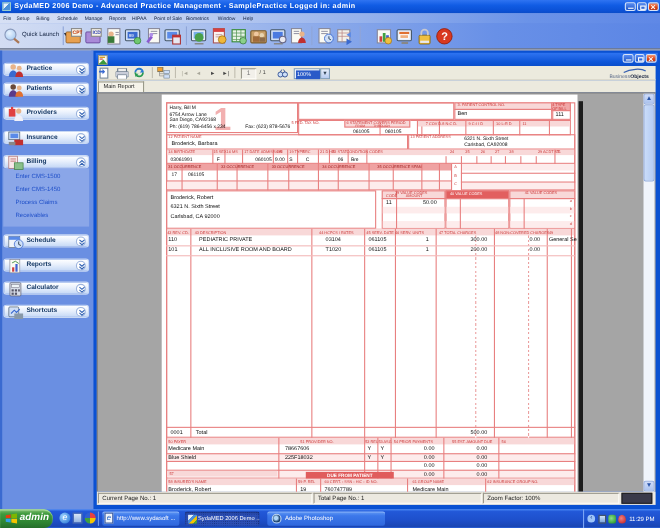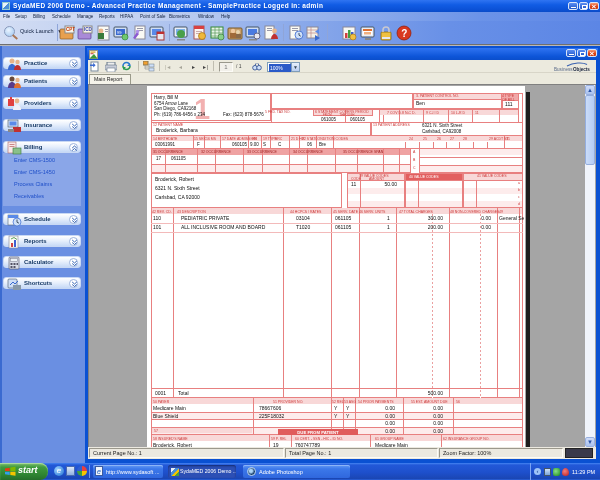--- a/index.html
+++ b/index.html
@@ -688,21 +688,21 @@
       <span class="sptxt">Total Page No.: 1</span>
     </div>
   <div class="ab spanel" style="left:351px;width:124px;">
       <span class="sptxt">Zoom Factor: 100%</span>
     </div>
   <div class="ab" style="left:477px;top:1px;width:28px;height:10px;background:#3a3a4a;border:1px solid #222;"></div>
 </div>
 
 <div class="ab" id="taskbar"></div>
 <div class="ab" id="startbtn">
-    <span style="position:absolute;left:18px;top:2px;">start</span>
+    <span style="position:absolute;left:18px;top:2px;">admin</span>
   <svg style="position:absolute;left:5px;top:3px;" width="11" height="11" viewBox="0 0 11 11">
       <path d="M0 2.5 L4.7 1.7 V5 H0 Z" fill="#e83c0e"></path>
       <path d="M5.3 1.6 L10.5 0.8 V5 H5.3 Z" fill="#7db700"></path>
       <path d="M0 5.7 H4.7 V9 L0 8.3 Z" fill="#33a0e8"></path>
       <path d="M5.3 5.7 H10.5 V9.8 L5.3 9 Z" fill="#f5c400"></path>
     </svg>
 </div>
 <div class="ab" style="left:54px;top:466px;width:10px;height:10px;border-radius:50%;background:radial-gradient(circle at 35% 35%,#9fd4ff,#1a6ad0);color:#fff;font-size:8px;text-align:center;line-height:10px;font-style:italic;">e</div>
 <div class="ab" style="left:66px;top:466px;width:9px;height:10px;background:linear-gradient(180deg,#dce8f8,#8fb0e0);border:1px solid #4a6ab0;"></div>
 <div class="ab" style="left:77px;top:466px;width:10px;height:10px;border-radius:50%;background:conic-gradient(#e84040 0 25%,#f5c400 25% 50%,#40a040 50% 75%,#3060d0 75%);"></div>

